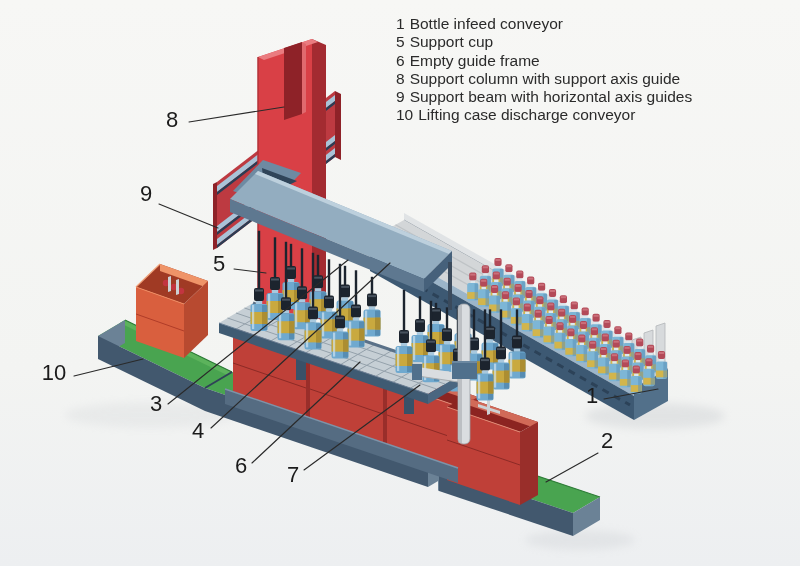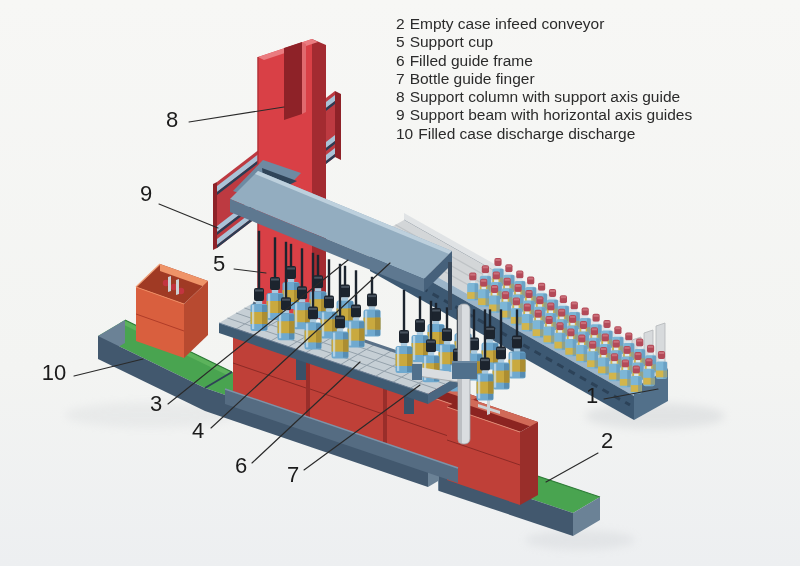--- a/index.html
+++ b/index.html
@@ -870,27 +870,26 @@
         <line x1="234" y1="269" x2="266" y2="273" stroke="var(--line_color)" stroke-width="1.15" stroke-linecap="round"></line>
         <line x1="252" y1="463" x2="360" y2="362" stroke="var(--line_color)" stroke-width="1.15" stroke-linecap="round"></line>
         <line x1="304" y1="470" x2="420" y2="385" stroke="var(--line_color)" stroke-width="1.15" stroke-linecap="round"></line>
         <line x1="189" y1="122" x2="284" y2="107" stroke="var(--line_color)" stroke-width="1.15" stroke-linecap="round"></line>
         <line x1="159" y1="204" x2="218" y2="228" stroke="var(--line_color)" stroke-width="1.15" stroke-linecap="round"></line>
         <line x1="74" y1="376" x2="143" y2="359" stroke="var(--line_color)" stroke-width="1.15" stroke-linecap="round"></line>
       </g>
 </svg>
 
 <div id="legend">
-  <div class="legend-item"><span class="legend-num">2</span><span class="legend-label">Empty case infeed conveyor</span></div>
+  <div class="legend-item"><span class="legend-num">1</span><span class="legend-label">Bottle infeed conveyor</span></div>
   <div class="legend-item"><span class="legend-num">5</span><span class="legend-label">Support cup</span></div>
-  <div class="legend-item"><span class="legend-num">6</span><span class="legend-label">Filled guide frame</span></div>
-  <div class="legend-item"><span class="legend-num">7</span><span class="legend-label">Bottle guide finger</span></div>
+  <div class="legend-item"><span class="legend-num">6</span><span class="legend-label">Empty guide frame</span></div>
   <div class="legend-item"><span class="legend-num">8</span><span class="legend-label">Support column with support axis guide</span></div>
   <div class="legend-item"><span class="legend-num">9</span><span class="legend-label">Support beam with horizontal axis guides</span></div>
-  <div class="legend-item"><span class="legend-num">10</span><span class="legend-label">Filled case discharge discharge</span></div>
+  <div class="legend-item"><span class="legend-num">10</span><span class="legend-label">Lifting case discharge conveyor</span></div>
 </div>
 
 <div class="callout" style="left:592px;top:396px">1</div>
 <div class="callout" style="left:607px;top:441px">2</div>
 <div class="callout" style="left:156px;top:404px">3</div>
 <div class="callout" style="left:198px;top:431px">4</div>
 <div class="callout" style="left:219px;top:264px">5</div>
 <div class="callout" style="left:241px;top:466px">6</div>
 <div class="callout" style="left:293px;top:475px">7</div>
 <div class="callout" style="left:172px;top:120px">8</div>

